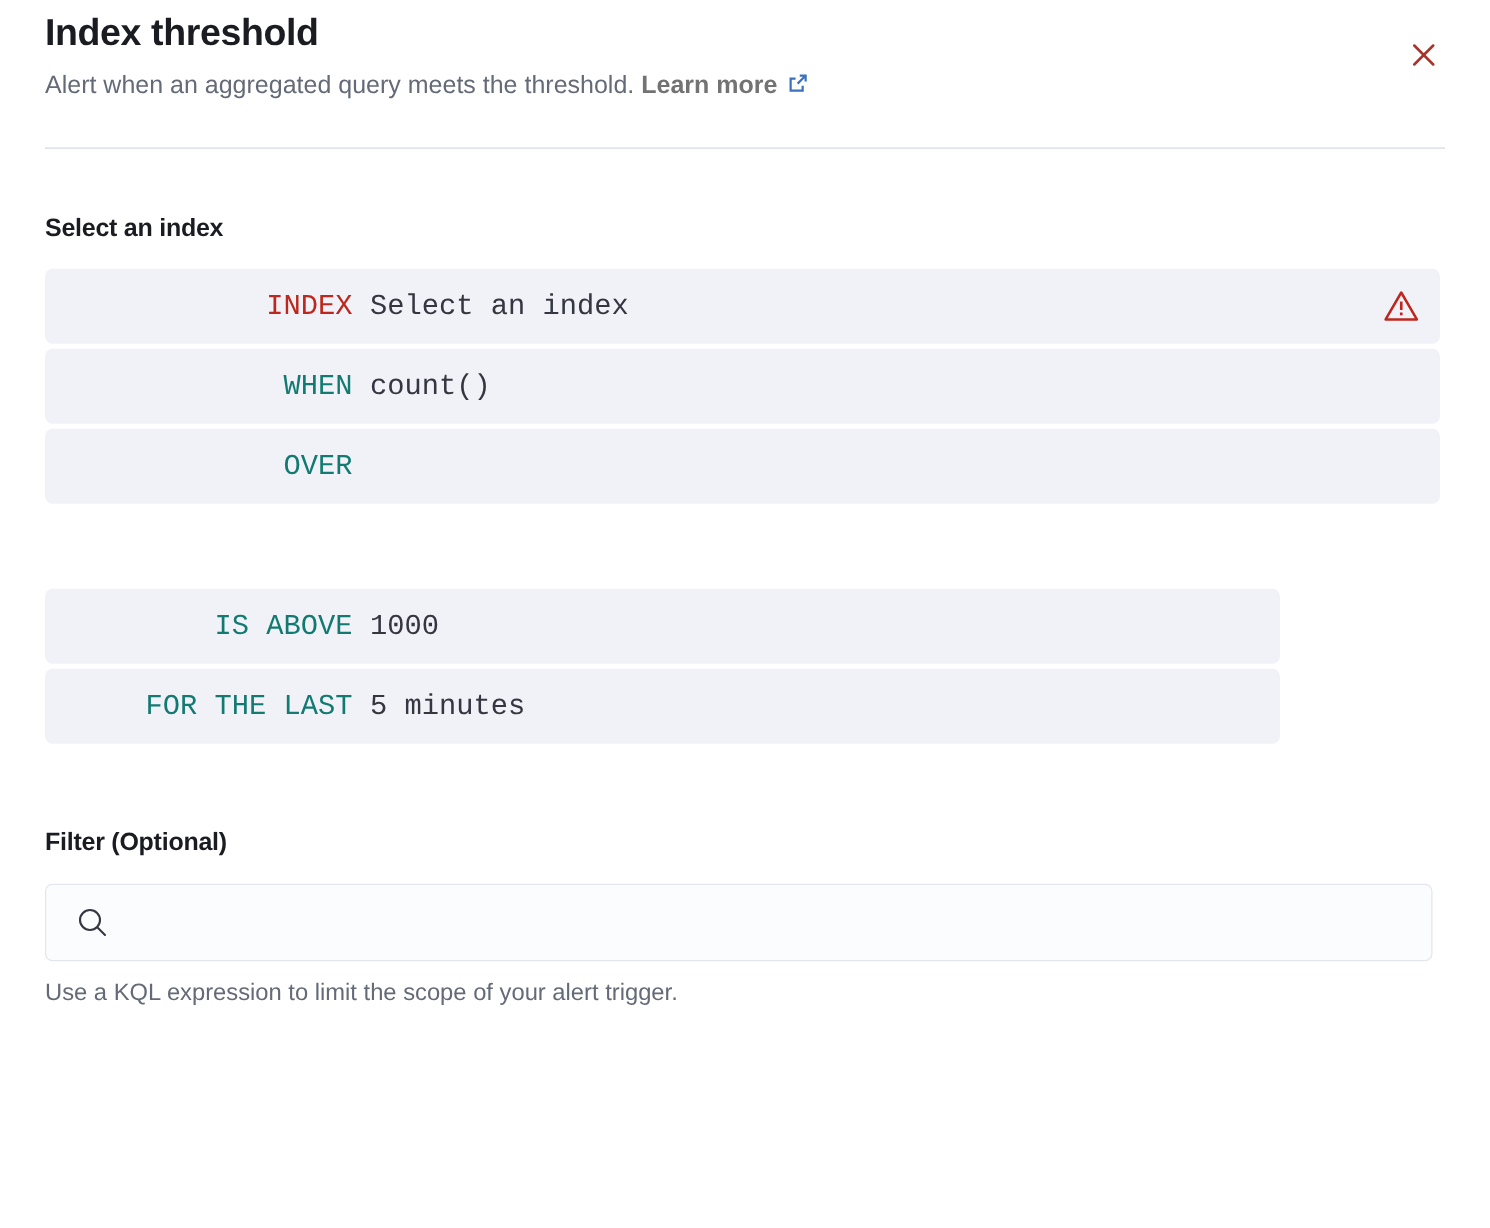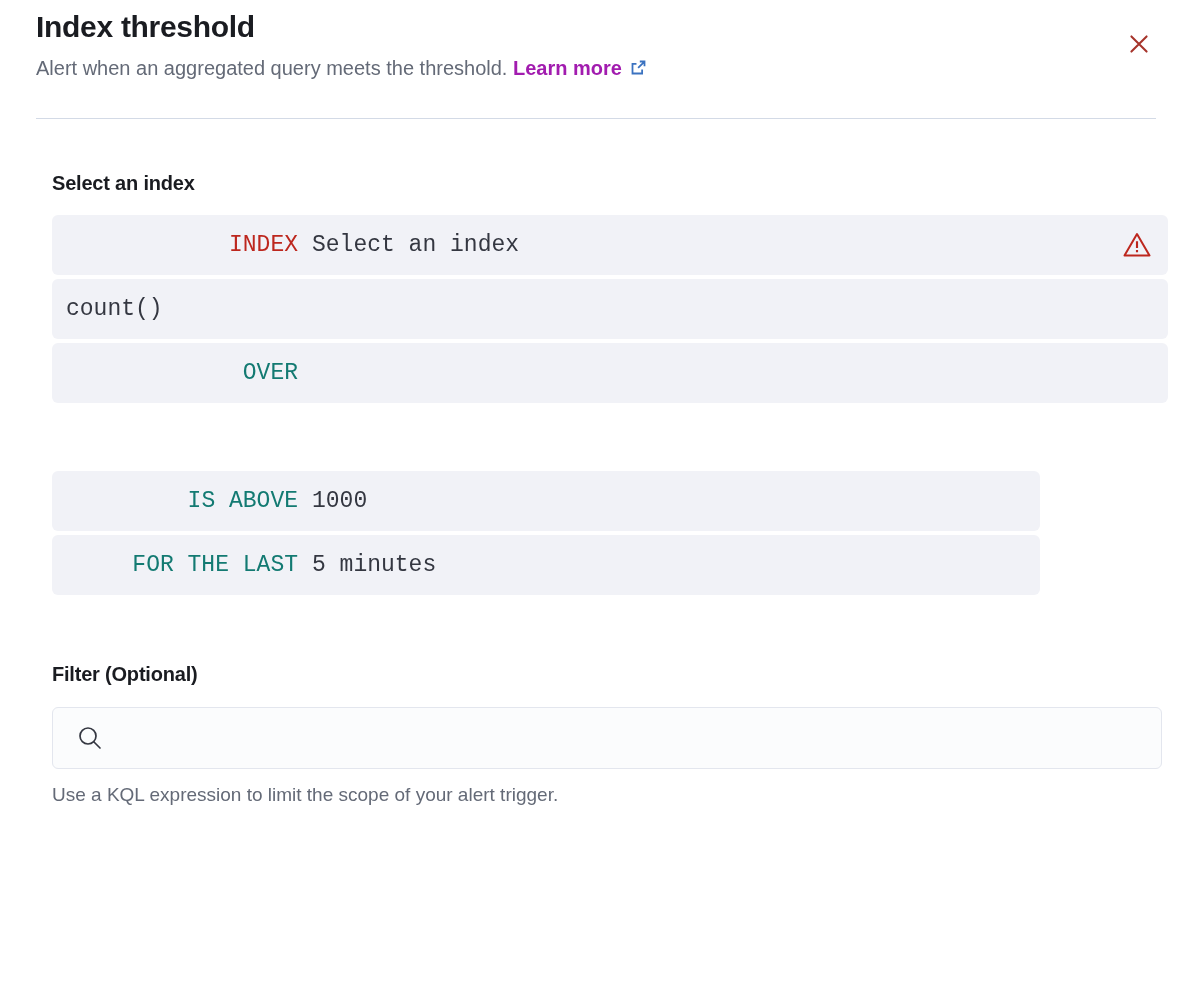--- a/index.html
+++ b/index.html
@@ -38,21 +38,21 @@
     margin: 0;
   }
   .flyout-subtitle {
     margin-top: 8px;
     font-size: 20px;
     line-height: 28px;
     color: #646a77;
     font-weight: 400;
   }
   .learn-more {
-    color: #a21caf;
+    color: #737373;
     font-weight: 700;
     text-decoration: none;
     cursor: pointer;
     white-space: nowrap;
   }
   .ext-icon {
     display: inline-block;
     vertical-align: -2px;
     margin-left: 7px;
   }
@@ -72,21 +72,21 @@
   }
 
   .divider {
     margin: 34px 36px 0 36px;
     height: 1px;
     background: #d3dae6;
   }
 
   
   .section {
-    padding: 0 52px;
+    padding: 0 36px;
   }
   .section-title {
     font-size: 20px;
     line-height: 28px;
     font-weight: 700;
     letter-spacing: -0.2px;
     color: #1a1c21;
   }
   .sec-index   { margin-top: 50px; }
   .sec-cond    { margin-top: 68px; }
@@ -214,20 +214,21 @@
         <span class="warn-icon-wrap">
           <svg width="30" height="30" viewBox="0 0 24 24" fill="none" xmlns="http://www.w3.org/2000/svg">
             <path d="M12 3.2 L22 20.4 H2 Z" stroke="#bd271e" stroke-width="1.6" stroke-linejoin="round" fill="none"></path>
             <rect x="11.15" y="9" width="1.7" height="5.4" fill="#bd271e"></rect>
             <rect x="11.15" y="16" width="1.7" height="1.8" fill="#bd271e"></rect>
           </svg>
         </span>
       </div>
 
       <div class="expr-row w-index">
+        <span class="expr-keyword">WHEN</span>
         <span class="expr-value">count()</span>
       </div>
 
       <div class="expr-row w-index">
         <span class="expr-keyword">OVER</span>
       </div>
 
     </div>
   </div>
 

